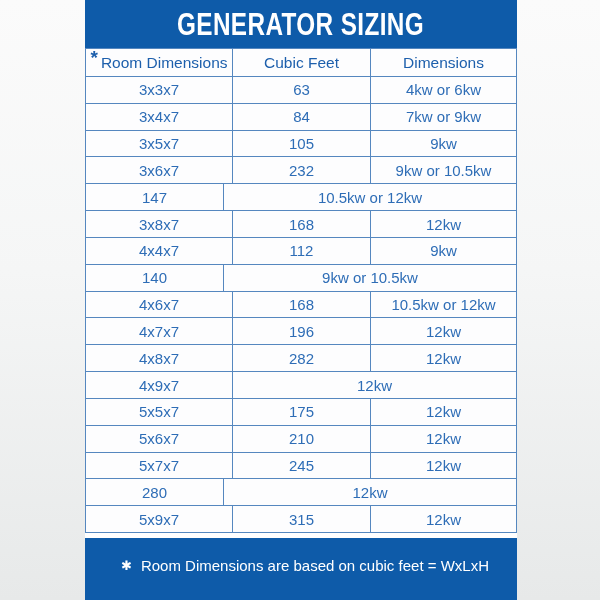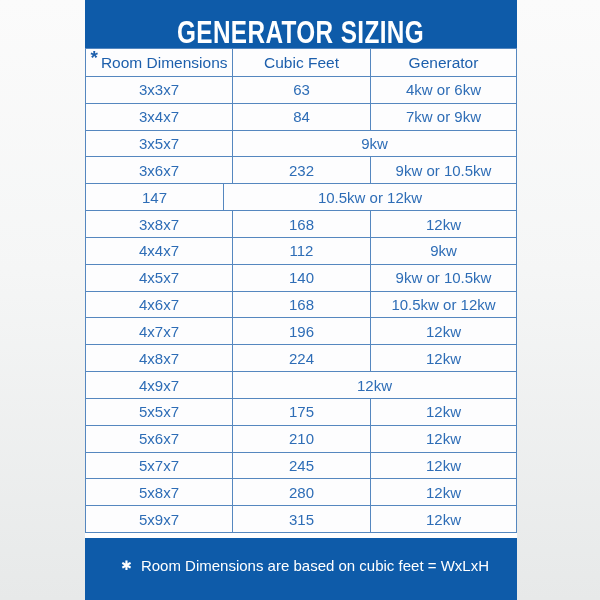--- a/index.html
+++ b/index.html
@@ -14,21 +14,21 @@
   body{
     font-family:"Liberation Sans", sans-serif;
     background:linear-gradient(180deg,#fbfbfb 0%,#f5f6f6 45%,#e7e9e9 100%);
     position:relative;
   }
   .card{
     position:absolute;left:85px;top:0;width:432px;height:600px;
   }
   .banner{
     height:48px;background:var(--primary-blue);
-    display:flex;align-items:flex-end;justify-content:center;
+    display:flex;align-items:center;justify-content:center;
   }
   .banner-title{
     color:var(--banner-text);
     font-weight:bold;font-size:32px;line-height:1;
     transform:scaleX(0.76);transform-origin:center;
     white-space:nowrap;letter-spacing:0.5px;
   }
   .tbl{
     height:485px;background:#fdfdfe;
     border:1px solid var(--border-blue);
@@ -72,35 +72,36 @@
     <div class="banner-title">GENERATOR SIZING</div>
   </div>
 
   <div class="tbl">
     <div class="thead-row">
       <div class="tcell hcell c0">
         <span class="hdr-star">*</span>
         <span>Room Dimensions</span>
       </div>
       <div class="tcell hcell c1">Cubic Feet</div>
-      <div class="tcell hcell c2">Generator</div>
+      <div class="tcell hcell c2">Dimensions</div>
     </div>
     <div class="tbody">
         <div class="trow">
           <div class="tcell c0">3x3x7</div>
           <div class="tcell c1">63</div>
           <div class="tcell c2">4kw or 6kw</div>
         </div>
         <div class="trow">
           <div class="tcell c0">3x4x7</div>
           <div class="tcell c1">84</div>
           <div class="tcell c2">7kw or 9kw</div>
         </div>
         <div class="trow">
           <div class="tcell c0">3x5x7</div>
+          <div class="tcell c1">105</div>
           <div class="tcell c2">9kw</div>
         </div>
         <div class="trow">
           <div class="tcell c0">3x6x7</div>
           <div class="tcell c1">232</div>
           <div class="tcell c2">9kw or 10.5kw</div>
         </div>
         <div class="trow">
           <div class="tcell c1">147</div>
           <div class="tcell c2">10.5kw or 12kw</div>
@@ -109,37 +110,36 @@
           <div class="tcell c0">3x8x7</div>
           <div class="tcell c1">168</div>
           <div class="tcell c2">12kw</div>
         </div>
         <div class="trow">
           <div class="tcell c0">4x4x7</div>
           <div class="tcell c1">112</div>
           <div class="tcell c2">9kw</div>
         </div>
         <div class="trow">
-          <div class="tcell c0">4x5x7</div>
           <div class="tcell c1">140</div>
           <div class="tcell c2">9kw or 10.5kw</div>
         </div>
         <div class="trow">
           <div class="tcell c0">4x6x7</div>
           <div class="tcell c1">168</div>
           <div class="tcell c2">10.5kw or 12kw</div>
         </div>
         <div class="trow">
           <div class="tcell c0">4x7x7</div>
           <div class="tcell c1">196</div>
           <div class="tcell c2">12kw</div>
         </div>
         <div class="trow">
           <div class="tcell c0">4x8x7</div>
-          <div class="tcell c1">224</div>
+          <div class="tcell c1">282</div>
           <div class="tcell c2">12kw</div>
         </div>
         <div class="trow">
           <div class="tcell c0">4x9x7</div>
           <div class="tcell c2">12kw</div>
         </div>
         <div class="trow">
           <div class="tcell c0">5x5x7</div>
           <div class="tcell c1">175</div>
           <div class="tcell c2">12kw</div>
@@ -148,21 +148,20 @@
           <div class="tcell c0">5x6x7</div>
           <div class="tcell c1">210</div>
           <div class="tcell c2">12kw</div>
         </div>
         <div class="trow">
           <div class="tcell c0">5x7x7</div>
           <div class="tcell c1">245</div>
           <div class="tcell c2">12kw</div>
         </div>
         <div class="trow">
-          <div class="tcell c0">5x8x7</div>
           <div class="tcell c1">280</div>
           <div class="tcell c2">12kw</div>
         </div>
         <div class="trow">
           <div class="tcell c0">5x9x7</div>
           <div class="tcell c1">315</div>
           <div class="tcell c2">12kw</div>
         </div>
       </div>
   </div>

